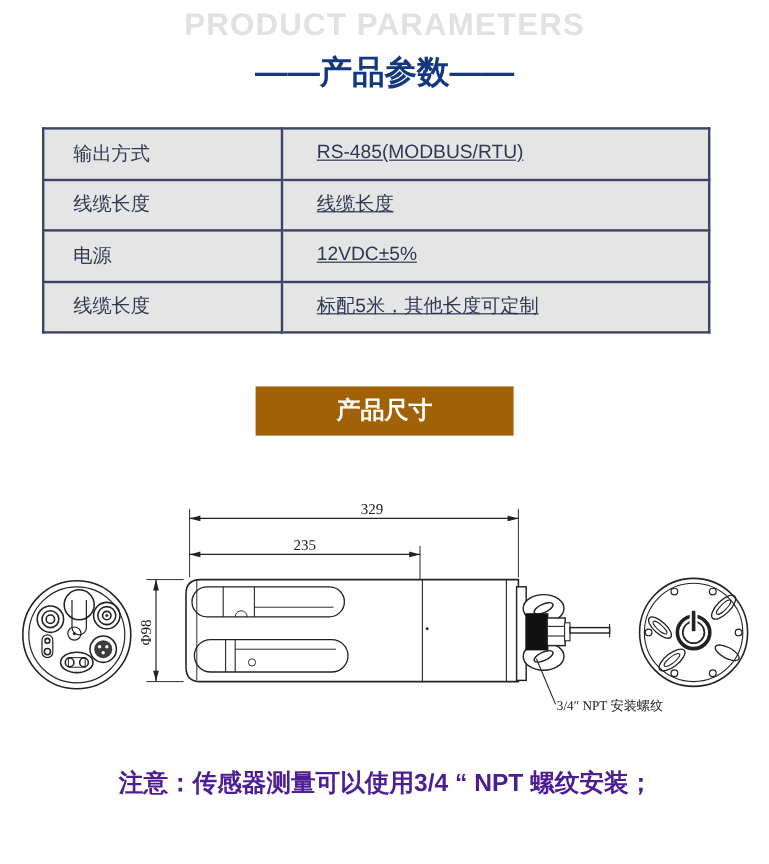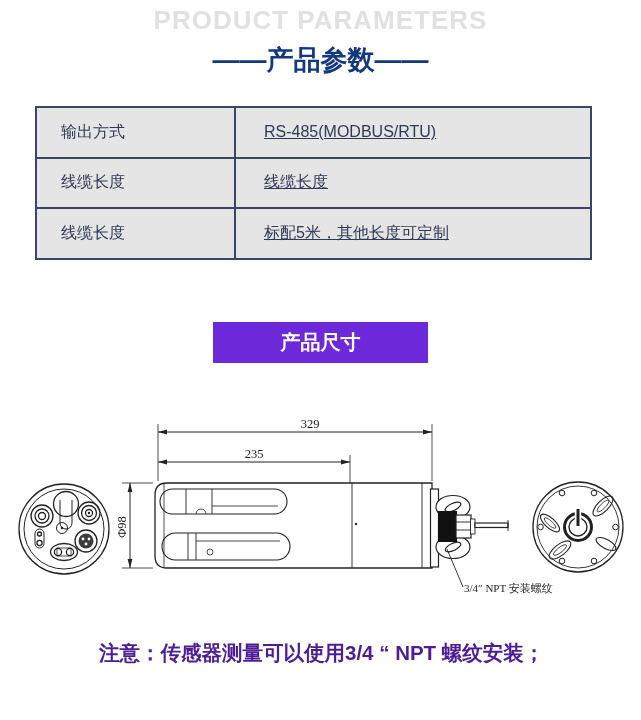--- a/index.html
+++ b/index.html
@@ -12,21 +12,21 @@
             font-size:27px;font-weight:bold;color:#14387f;}
 
   .spec-table{position:absolute;left:35px;top:106px;width:557px;height:154px;
               border-collapse:collapse;table-layout:fixed;}
   .spec-table td{border:2px solid #3a4663;font-size:16px;color:#2e3a55;
                  height:38.5px;vertical-align:middle;background:#e5e5e5;margin-left:16px;}
   .spec-table td.c1{width:172px;padding-left:24px;}
   .spec-table td.c2{padding-left:28px;text-decoration:underline;}
 
   .dim-bar{position:absolute;left:213px;top:322px;width:215px;height:41px;
-           background:#6d28d9;color:#fff;font-size:20px;font-weight:bold;
+           background:#a16207;color:#fff;font-size:20px;font-weight:bold;
            text-align:center;line-height:41px;}
 
   .drawing{position:absolute;left:0;top:405px;width:641px;height:215px;}
   .cadtext{font-family:"Liberation Serif",serif;fill:#1c1c1c;}
 
   .note{position:absolute;left:99px;top:636px;width:480px;color:#4c1d95;
         font-size:20.5px;font-weight:bold;line-height:33px;}
   .note span{display:block;white-space:nowrap;}
 </style>
 </head>
@@ -39,20 +39,24 @@
 
   <table class="spec-table">
     <tbody>
       <tr>
         <td class="c1">输出方式</td>
         <td class="c2">RS-485(MODBUS/RTU)</td>
       </tr>
       <tr>
         <td class="c1">线缆长度</td>
         <td class="c2">线缆长度</td>
+      </tr>
+      <tr>
+        <td class="c1">电源</td>
+        <td class="c2">12VDC±5%</td>
       </tr>
       <tr>
         <td class="c1">线缆长度</td>
         <td class="c2">标配5米，其他长度可定制</td>
       </tr>
     </tbody>
   </table>
 
   <div class="dim-bar">产品尺寸</div>
 

